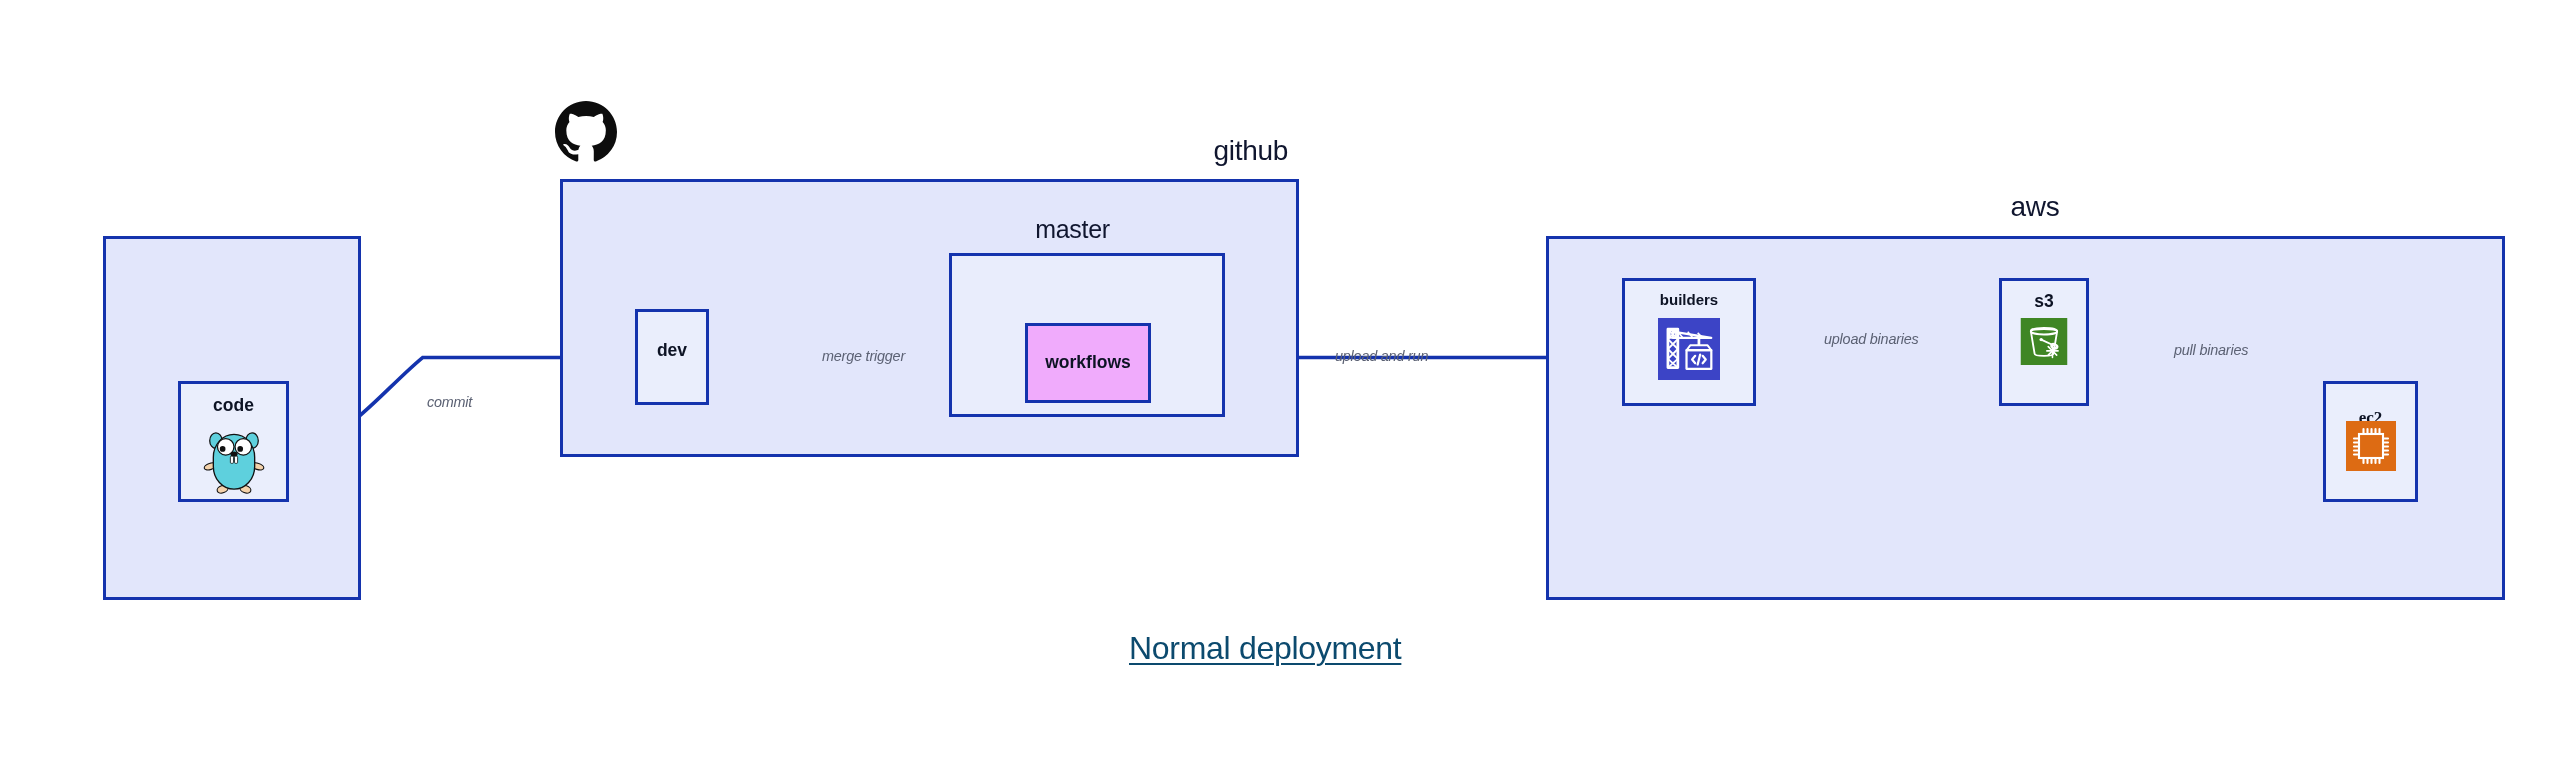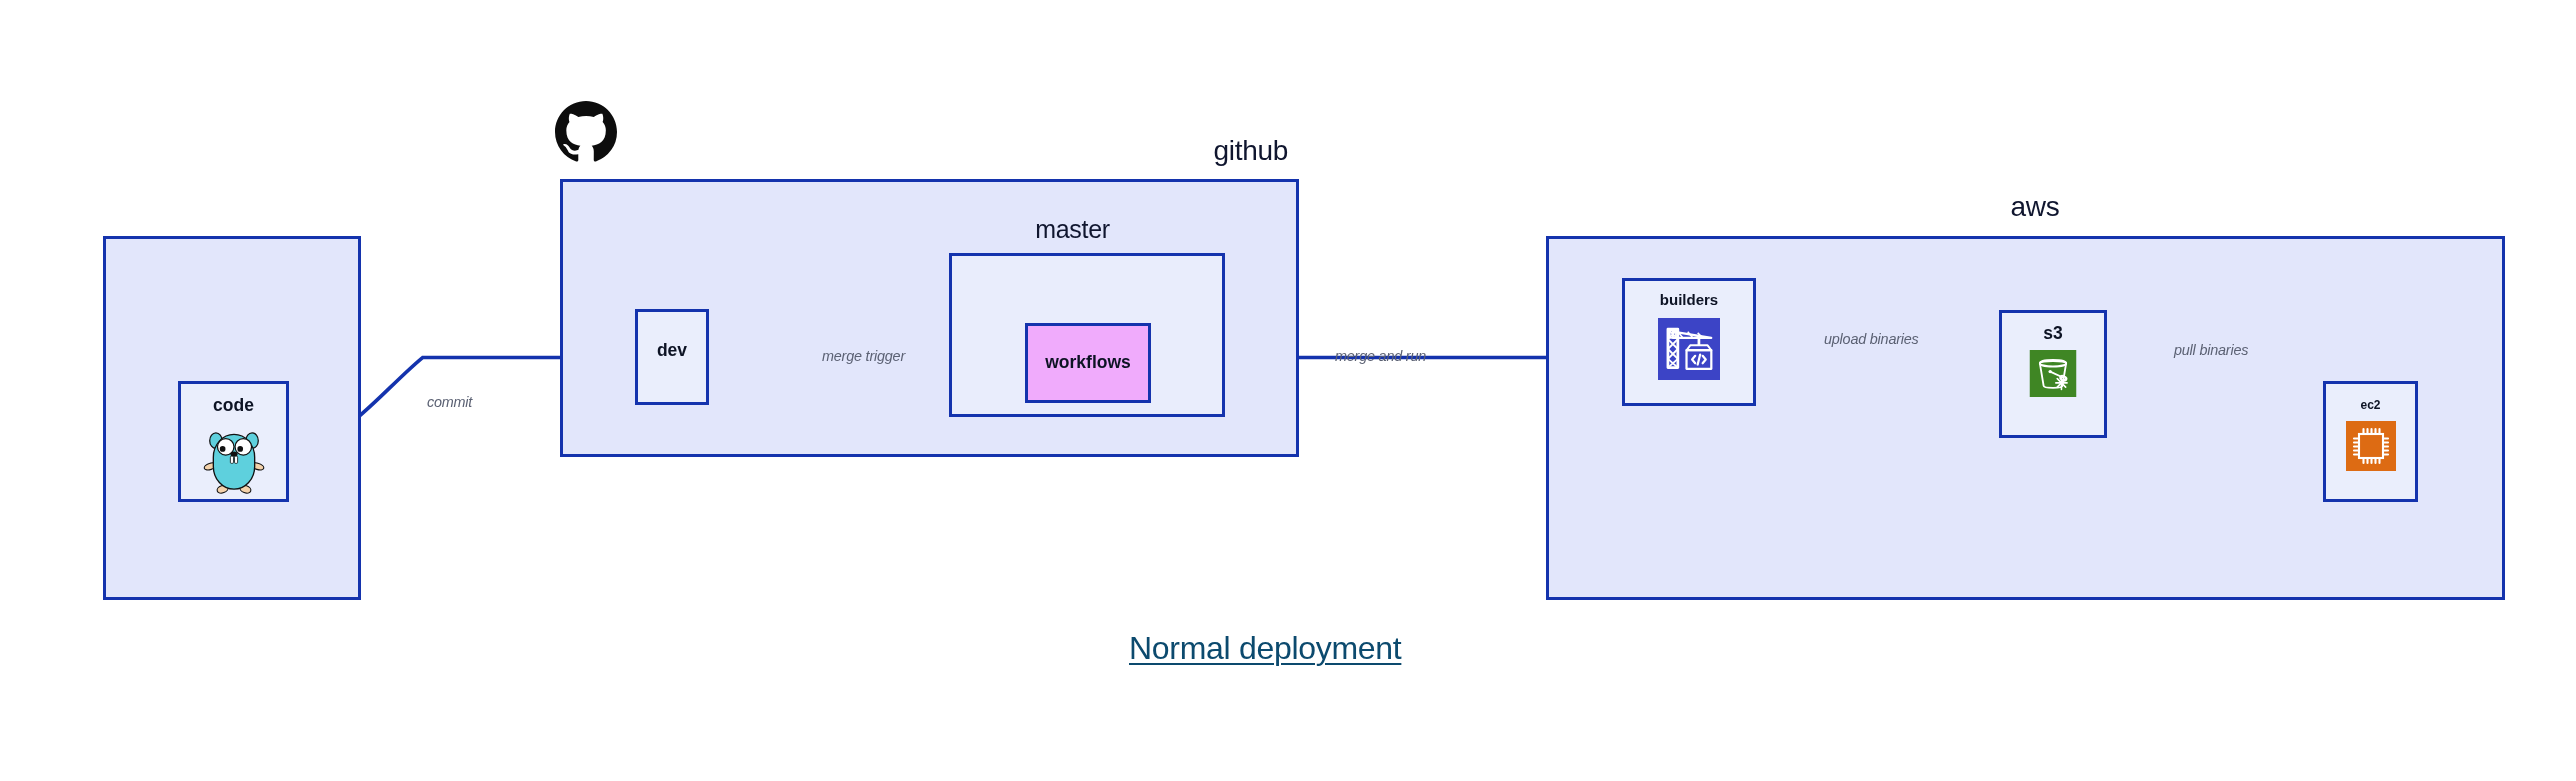--- a/index.html
+++ b/index.html
@@ -218,21 +218,21 @@
 
         <g fill="none" stroke="#ffffff" stroke-width="3.6" stroke-linecap="round" stroke-linejoin="round">
           <path d="M60 61 L55 67 L60 73"></path>
           <path d="M72 61 L77 67 L72 73"></path>
           <path d="M68 59 L64 75"></path>
         </g>
       </svg>
     </div>
   </div>
 
-  <div class="node" style="left:1999px; top:278px; width:108px; height:128px;margin-top:32px;">
+  <div class="node" style="left:1999px; top:278px; width:90px; height:128px;">
     <div class="node-label" style="top:10.3px; font-size:17.5px;">s3</div>
     <div class="node-icon" style="top:37px; width:47px; height:47px;">
       <svg class="tile" viewBox="0 0 100 100" width="47" height="47" xmlns="http://www.w3.org/2000/svg">
         <rect x="0" y="0" width="100" height="100" fill="#3f8624"></rect>
         <g fill="none" stroke="#ffffff" stroke-width="4" stroke-linejoin="round" stroke-linecap="round">
 
           <path d="M22 28 C22 22 78 22 78 28 L70 76 C70 82 30 82 30 76 Z"></path>
           <ellipse cx="50" cy="28" rx="28" ry="7"></ellipse>
 
           <path d="M44 46 L70 58" stroke-width="4"></path>
@@ -244,21 +244,21 @@
           <path d="M68 56 L68 84"></path>
           <path d="M56 70 L80 70"></path>
           <path d="M59 61 L77 79"></path>
           <path d="M77 61 L59 79"></path>
         </g>
       </svg>
     </div>
   </div>
 
   <div class="node" style="left:2323px; top:381px; width:95px; height:121px;">
-    <div class="node-label" style="top:14px; font-size:12px;">ec2</div>
+    <div class="node-label" style="top:24px; font-size:17px;font-family:Liberation Serif, serif;">ec2</div>
     <div class="node-icon" style="top:37px; width:50px; height:50px;">
       <svg class="tile" viewBox="0 0 100 100" width="50" height="50" xmlns="http://www.w3.org/2000/svg">
         <rect x="0" y="0" width="100" height="100" fill="#dd6b13"></rect>
         <g fill="none" stroke="#ffffff" stroke-width="4.2" stroke-linecap="round">
           <rect x="26" y="26" width="48" height="48"></rect>
 
           <path d="M35 26 L35 16 M43 26 L43 16 M51 26 L51 16 M59 26 L59 16 M67 26 L67 16"></path>
 
           <path d="M35 74 L35 84 M43 74 L43 84 M51 74 L51 84 M59 74 L59 84 M67 74 L67 84"></path>
 
@@ -267,21 +267,21 @@
           <path d="M74 35 L84 35 M74 43 L84 43 M74 51 L84 51 M74 59 L84 59 M74 67 L84 67"></path>
         </g>
       </svg>
     </div>
   </div>
 
   <div class="edge-label" style="left:427px; top:348px;margin-top:46px;">commit</div>
 
   <div class="edge-label" style="left:822px; top:348px;">merge trigger</div>
 
-  <div class="edge-label" style="left:1335px; top:348px;">merge and run</div>
+  <div class="edge-label" style="left:1335px; top:348px;">upload and run</div>
 
   <div class="edge-label" style="left:1824px; top:331px;">upload binaries</div>
 
   <div class="edge-label" style="left:2174px; top:342px;">pull binaries</div>
 
   <div class="diagram-title" style="left:1129px; top:630px;">Normal deployment</div>
 
 </div>
 
 

